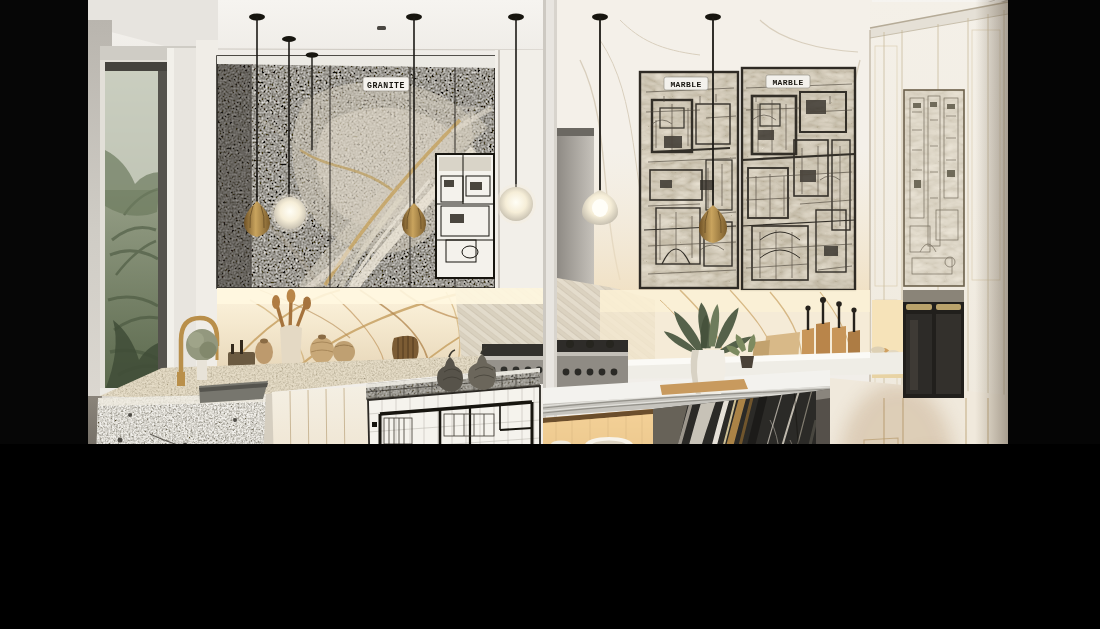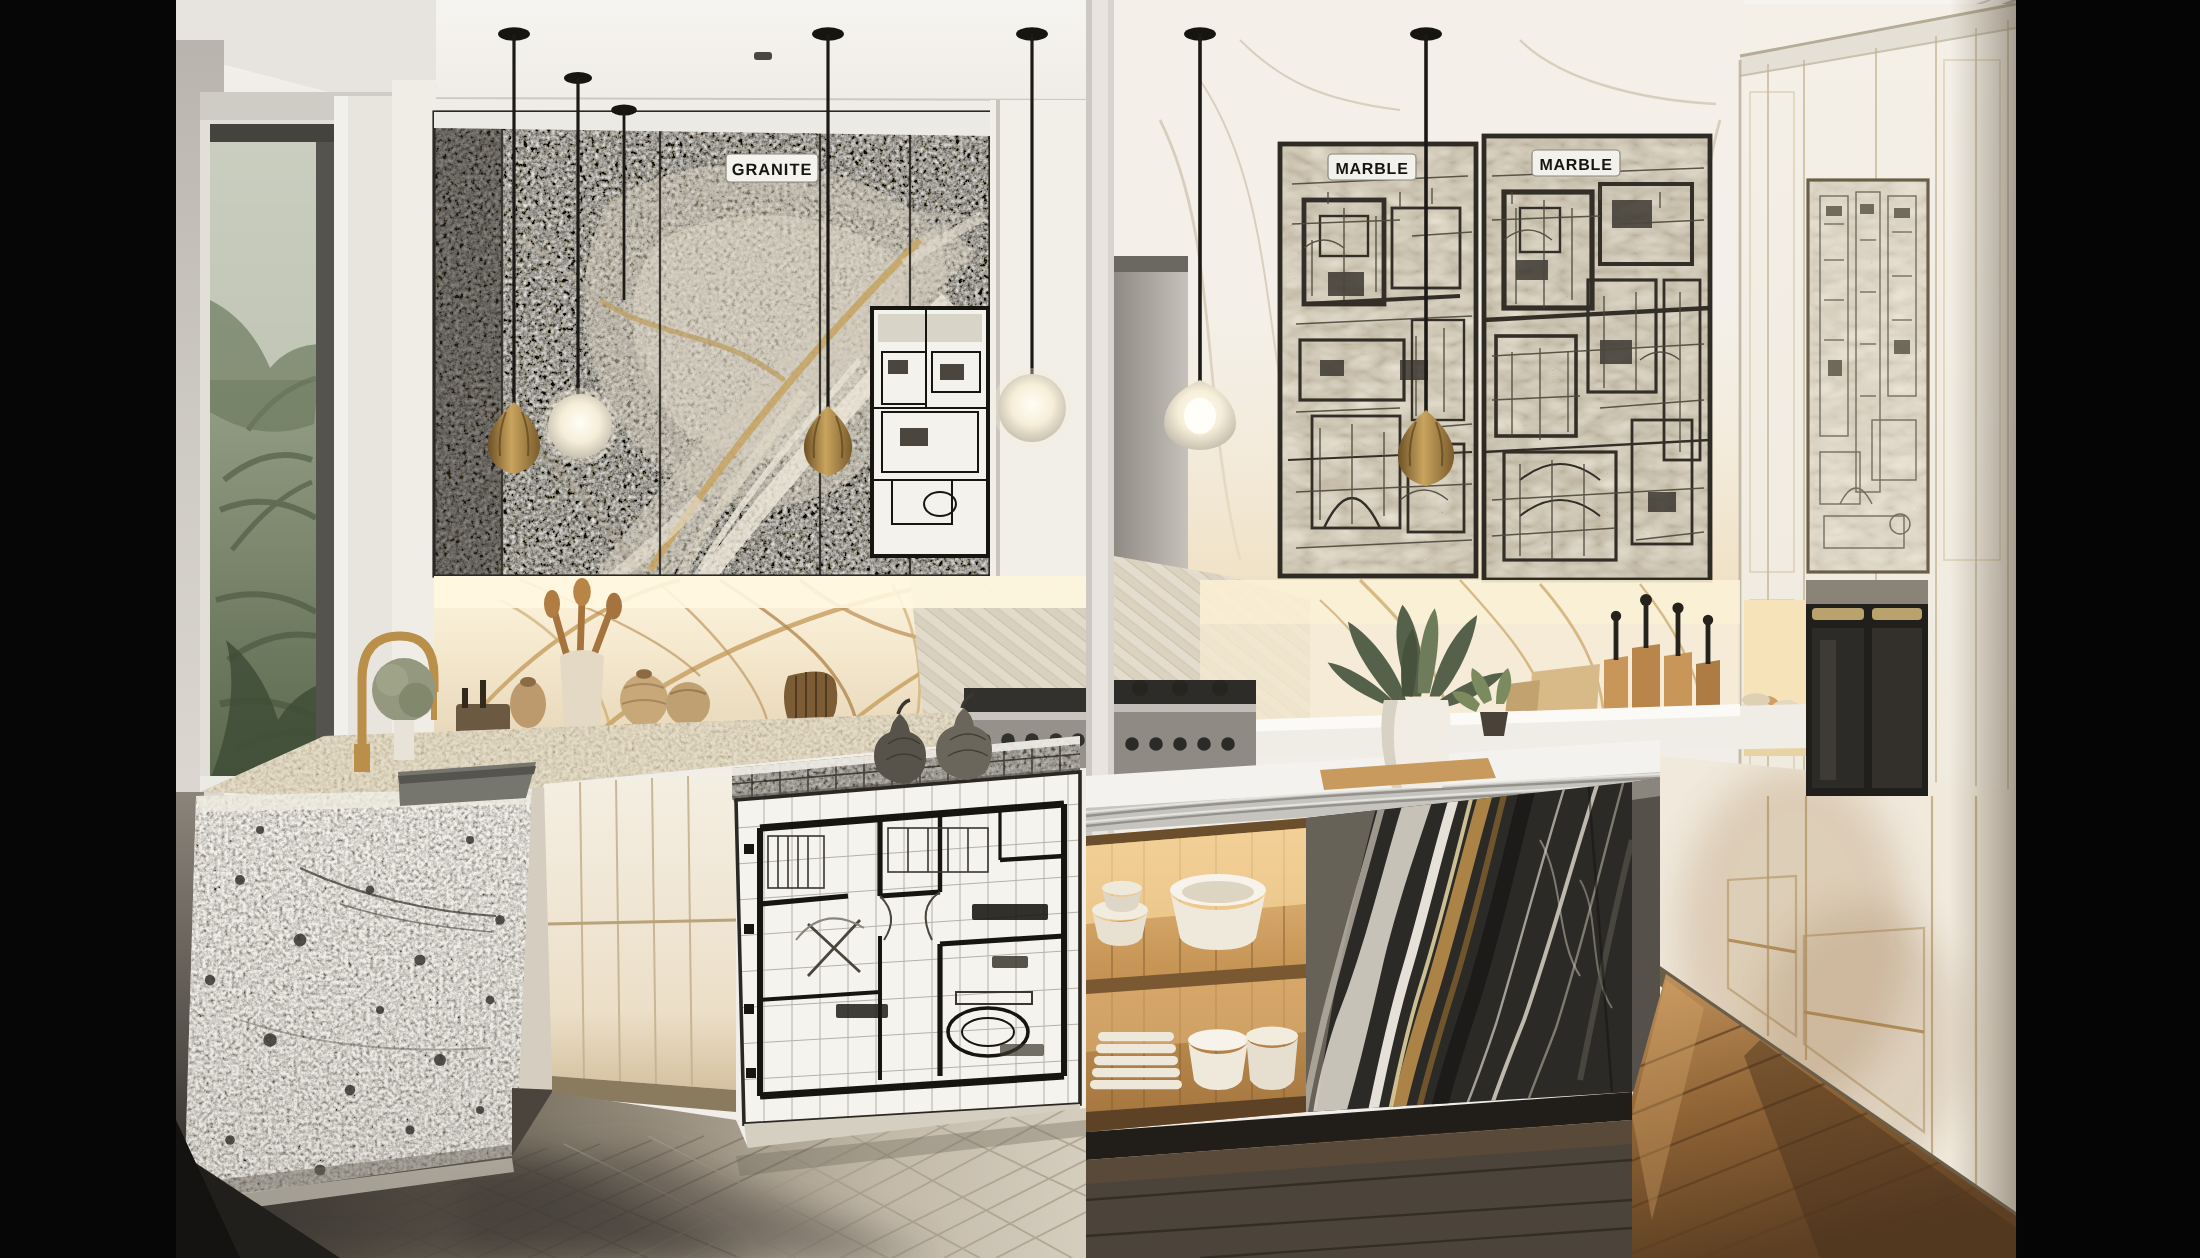--- a/index.html
+++ b/index.html
@@ -1,17 +1,17 @@
 <!DOCTYPE html>
 <html><head>
 <meta charset="utf-8">
 <style>
   html,body{margin:0;padding:0;background:#000;}
-  #stage{position:relative;width:1100px;height:629px;overflow:hidden;background:#f1eee9;
-         font-family:Liberation Sans, sans-serif;}
+  #stage{position:relative;width:1100px;height:444px;overflow:hidden;background:#f1eee9;
+         font-family:Liberation Mono, monospace;}
   svg{display:block}
 </style>
 </head>
 <body>
 <div id="stage">
 <svg width="1100" height="629" viewBox="0 0 1100 629" xmlns="http://www.w3.org/2000/svg">
 <defs>
   <filter id="speckDark" x="-5%" y="-5%" width="110%" height="110%">
     <feTurbulence type="fractalNoise" baseFrequency="0.5" numOctaves="4" seed="7" result="n"></feTurbulence>
     <feColorMatrix in="n" type="matrix" values="0.85 0.85 0.85 0 -0.93  0.85 0.85 0.85 0 -0.94  0.85 0.85 0.85 0 -0.97  0 0 0 0 1" result="c"></feColorMatrix>

